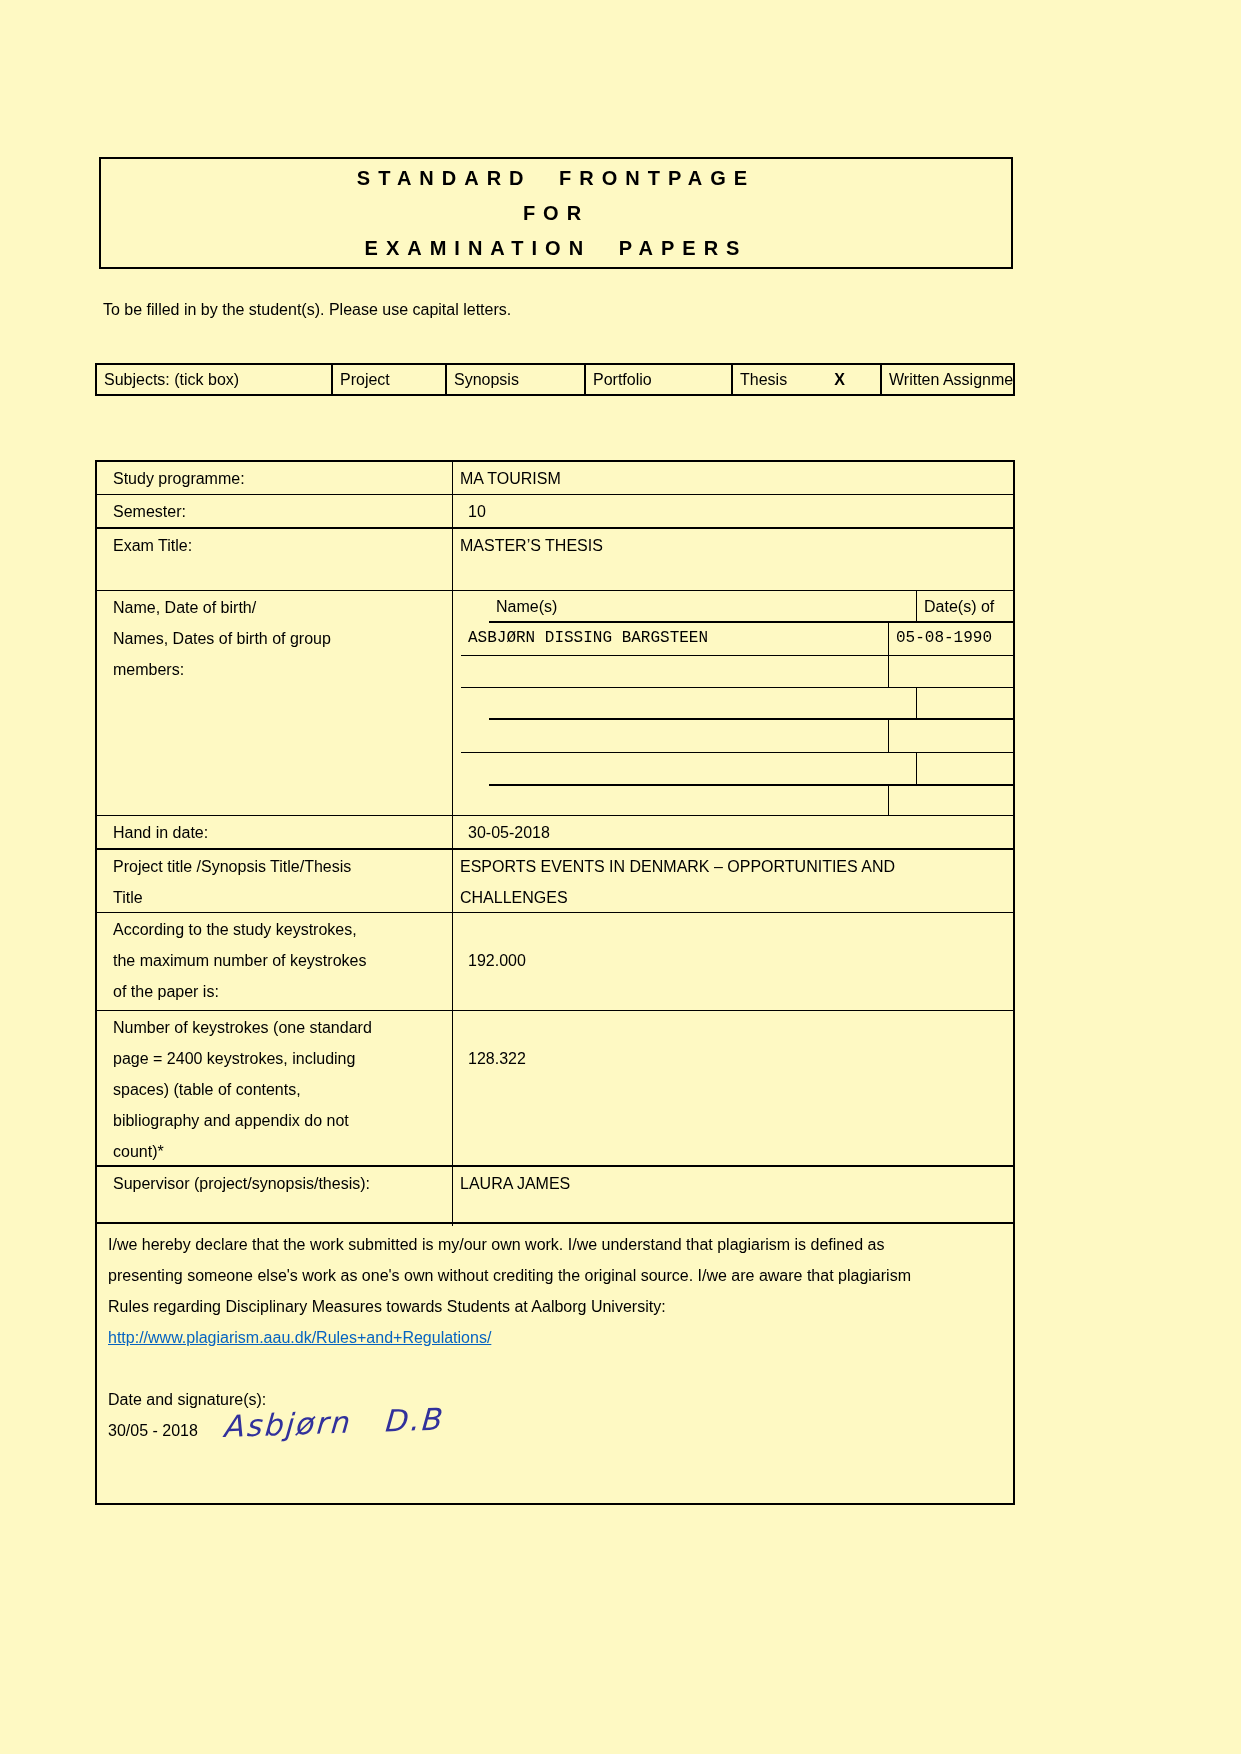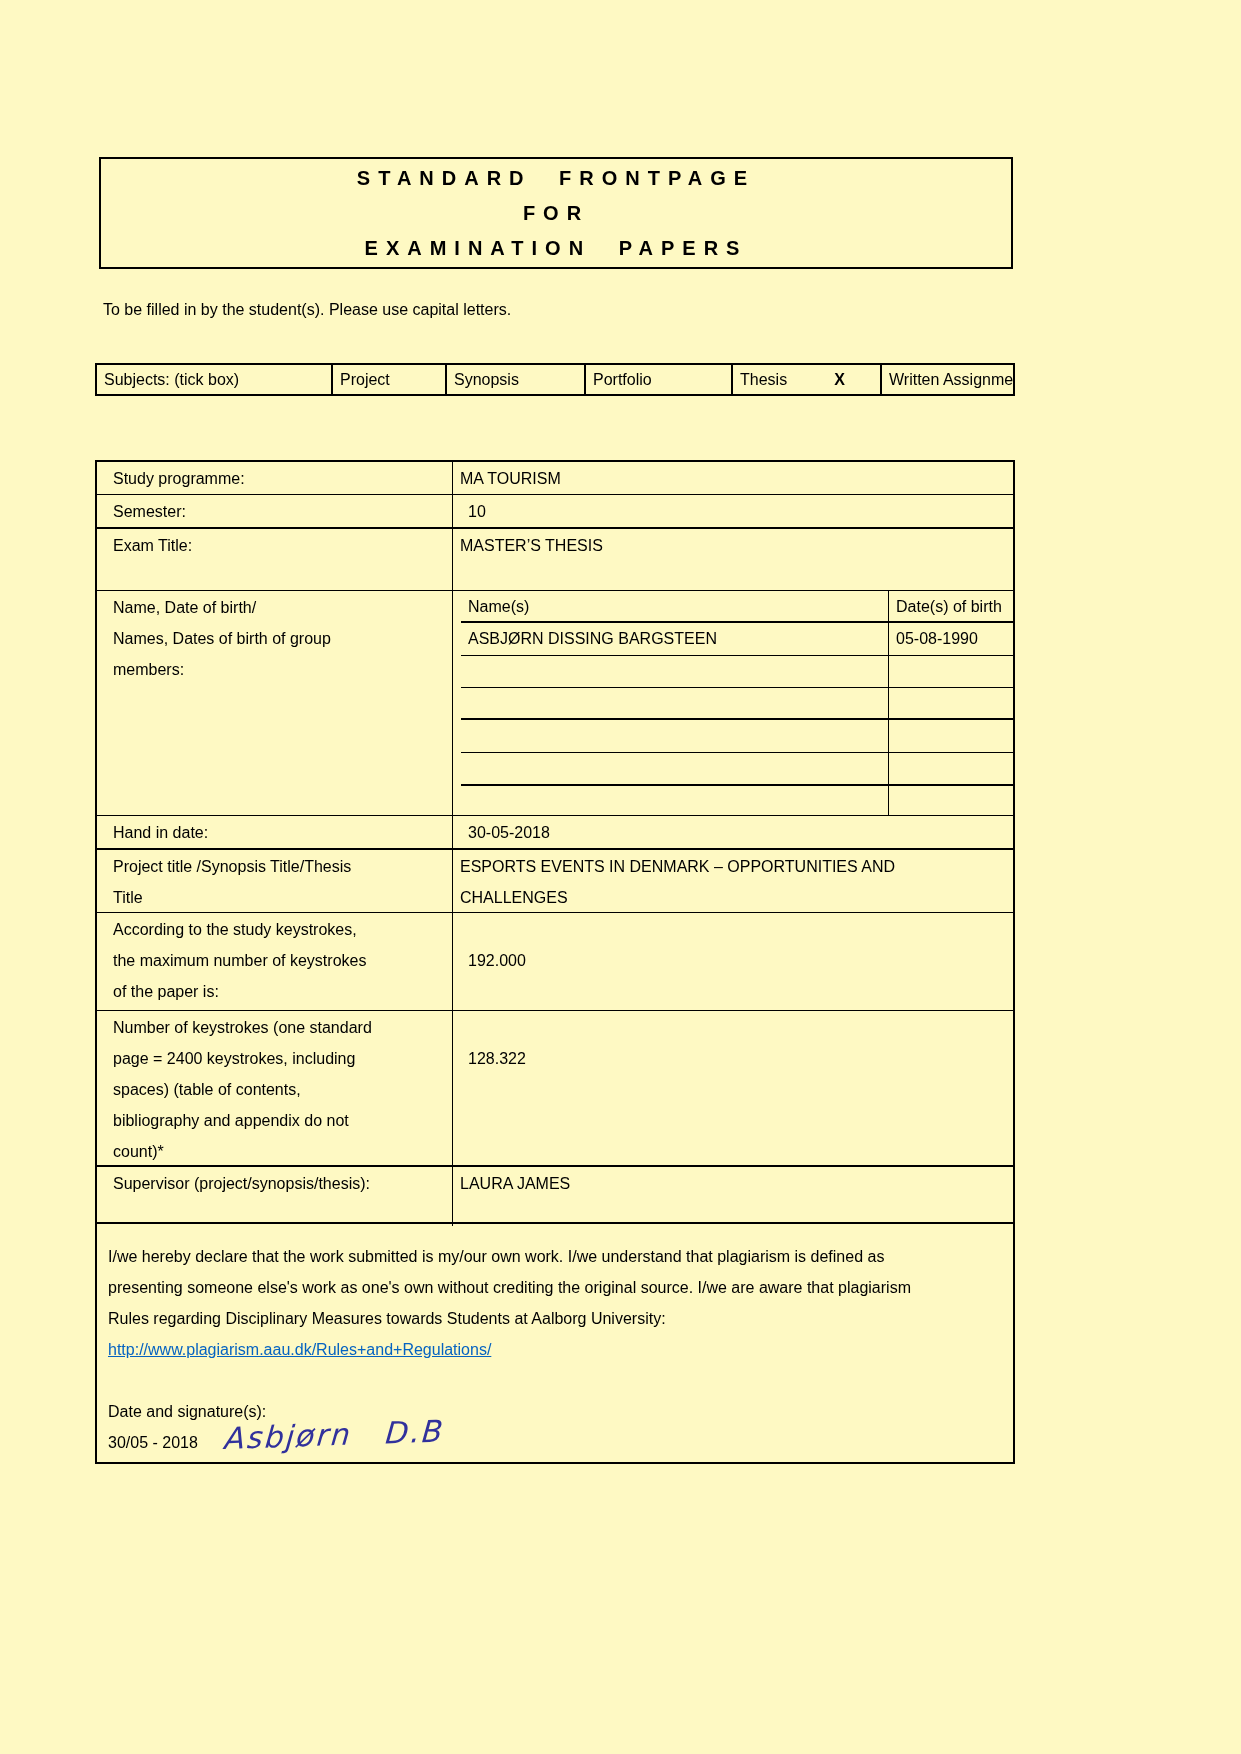--- a/index.html
+++ b/index.html
@@ -48,30 +48,30 @@
   .cell{box-sizing:border-box;padding:1px 7px;line-height:31px;overflow:hidden;}
   .label-cell{width:356px;border-right:1px solid #000;flex:none;padding-left:16px;}
   .value-cell{flex:1;}
   .pad-line{padding-top:32px;}
   
   .names-section{height:225px;}
   .names-grid{flex:1;display:flex;flex-direction:column;}
   .names-row{display:flex;box-sizing:border-box;flex:none;}
   .name-col{box-sizing:border-box;width:428px;border-right:1px solid #000;padding:1px 7px;line-height:29px;overflow:hidden;}
   .dob-col{box-sizing:border-box;flex:1;padding:1px 7px;line-height:29px;overflow:hidden;}
-  .nr-h32{height:32px;} .nr-h33{height:33px;} .nr-h30{height:30px;}
-  .nr-bb1{border-bottom:1px solid #000;} .nr-bb2{border-bottom:2px solid #000;}
+  .nr-h32{height:32px;} .nr-h33{height:33px;font-family:Liberation Mono, monospace;} .nr-h30{height:30px;}
+  .nr-bb1{border-bottom:1px solid #000;} .nr-bb2{border-bottom:2px solid #000;margin-left:28px;}
   
   .h32{height:32px;} .h33{height:33px;} .h61{height:61px;} .h63{height:63px;}
   .h64{height:64px;} .h98{height:98px;} .h155{height:155px;}
   
   .decl-box{
-    position:absolute;left:95px;top:1222px;width:920px;height:242px;
+    position:absolute;left:95px;top:1222px;width:920px;height:283px;
     border:2px solid #000;box-sizing:border-box;
-    padding:17px 11px;font-size:16px;
+    padding:5px 11px;font-size:16px;
   }
   .decl-line{line-height:31px;}
   .decl-spacer{height:31px;}
   .decl-link{color:#0563C1;text-decoration:underline;cursor:pointer;}
   .date-sig-row{display:flex;align-items:flex-start;line-height:31px;}
   .signature{
     display:inline-block;margin-left:28px;
     font-family:"DejaVu Sans", sans-serif;font-style:italic;
     font-size:30px;color:#31319c;
     letter-spacing:2px;word-spacing:22px;

